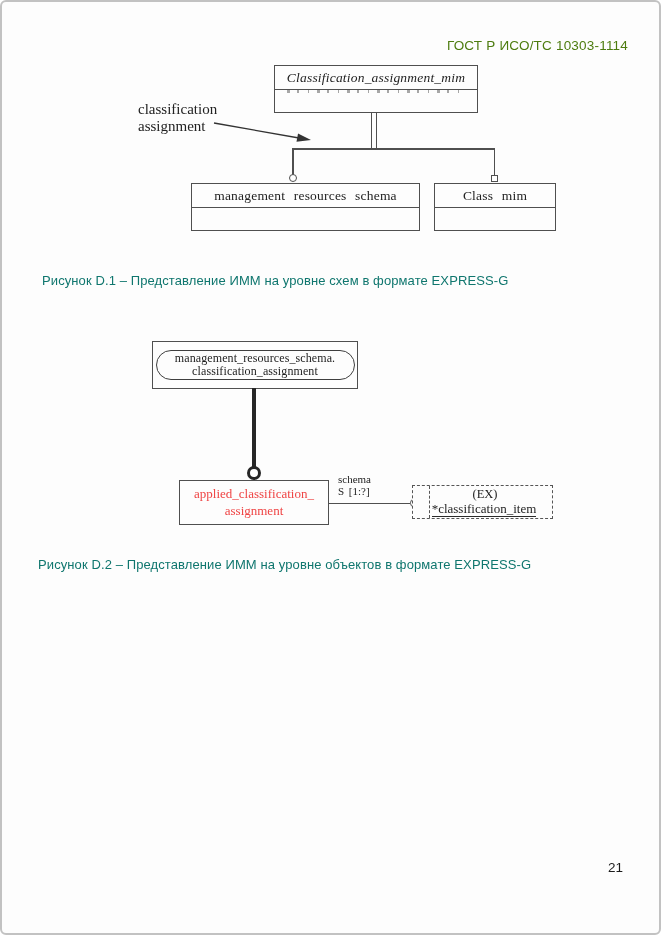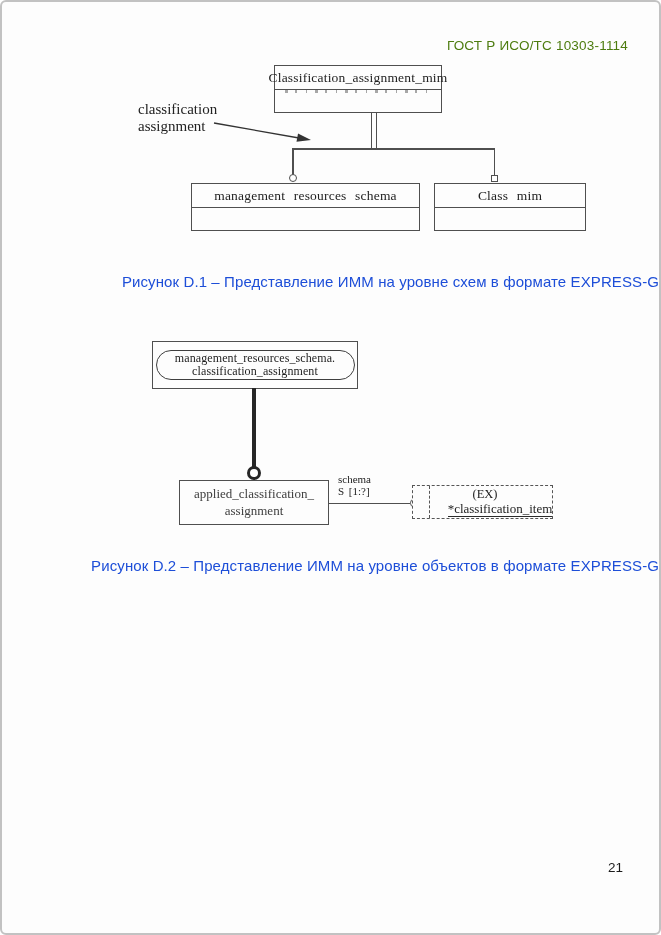--- a/index.html
+++ b/index.html
@@ -48,23 +48,23 @@
   .dblline{position:absolute;border-left:1.5px solid #4f4f4f;border-right:1.5px solid #4f4f4f;box-sizing:border-box;}
   .conn-circle{position:absolute;width:8px;height:8px;border:1.4px solid #4f4f4f;border-radius:50%;background:#fff;box-sizing:border-box;}
   .conn-square{position:absolute;width:7px;height:7px;border:1.4px solid #4f4f4f;background:#fff;box-sizing:border-box;}
 
   .ann-label{
     position:absolute;left:136px;top:99px;
     font-size:15px;color:#222;word-spacing:3px;
   }
 
   .caption{
-    position:absolute;left:40px;right:0;text-align:right;
+    position:absolute;left:40px;right:0;text-align:left;
     font-family:"Liberation Sans", sans-serif;
-    font-size:15px;color:#1d4ed8;letter-spacing:0.1px;
+    font-size:13px;color:#0f766e;letter-spacing:0.1px;
   }
 
   
   .schema-ref-rect{
     position:absolute;left:150px;top:339px;width:206px;height:48px;
     border:1.5px solid #4f4f4f;background:#fdfdfd;box-sizing:border-box;
   }
   .stadium{
     position:absolute;left:2.5px;right:2.5px;top:8px;bottom:8px;
     border:1.5px solid #3f3f3f;border-radius:15px;
@@ -74,51 +74,51 @@
   }
   .thickline{position:absolute;left:250px;top:386px;width:3.5px;height:79px;background:#262626;}
   .ring{
     position:absolute;left:245px;top:464px;width:14px;height:14px;
     border:3px solid #262626;border-radius:50%;background:#fff;box-sizing:border-box;
   }
   .entity-box{
     position:absolute;left:177px;top:478px;width:150px;height:45px;
     border:1.5px solid #4f4f4f;background:#fdfdfd;box-sizing:border-box;
     display:flex;flex-direction:column;align-items:center;justify-content:center;
-    font-size:13px;line-height:1.3;color:#404040;
+    font-size:13px;line-height:1.3;color:#ef4444;
   }
   .items-label{position:absolute;left:336px;top:471px;font-size:11px;color:#222;word-spacing:2px;}
   .dashed-box{
     position:absolute;left:410px;top:483px;width:141px;height:34px;
     border:1.5px dashed #555;box-sizing:border-box;background:#fdfdfd;
   }
   .dashed-divider{
     position:absolute;left:427px;top:484px;height:32px;width:0;
     border-left:1.5px dashed #555;
   }
   .ex-tag{position:absolute;left:410px;top:485px;width:146px;text-align:center;font-size:12.5px;color:#1d1d1d;}
-  .ex-name{position:absolute;left:429px;top:499px;width:122px;text-align:center;font-size:13px;color:#1d1d1d;padding-left:8px;}
+  .ex-name{position:absolute;left:413px;top:499px;width:122px;text-align:center;font-size:13px;color:#1d1d1d;padding-left:8px;}
   .ex-name span{border-bottom:1px solid #2a2a2a;padding-bottom:0px;word-spacing:2px;}
 
   .pagenum{
     position:absolute;right:36px;top:858px;
     font-family:"Liberation Sans", sans-serif;
     font-size:13.5px;color:#1c1c1c;
   }
 </style>
 </head>
 <body>
 
 <div class="page">
 
   <div class="doc-header">ГОСТ Р ИСО/ТС 10303-1114</div>
 
   <div class="abs" style="left:0;top:0;">
 
-    <div class="ebox" style="left:272px;top:63px;width:168px;height:48px;">
+    <div class="ebox" style="left:272px;top:63px;width:204px;height:48px;font-style:italic;">
       <div class="title">Classification_assignment_mim</div>
       <div class="body">
         <div class="artifact"></div>
       </div>
     </div>
 
     <div class="ann-label">classification assignment</div>
     <svg class="abs" style="left:140px;top:95px;" width="190" height="55" viewBox="0 0 190 55">
       <line x1="72" y1="26" x2="157" y2="41" stroke="#333" stroke-width="1.3"></line>
       <polygon points="169,43 154.5,44.8 156,36.5" fill="#333"></polygon>
@@ -128,21 +128,21 @@
     <div class="hline" style="left:290px;top:146px;width:203px;height:1.5px;"></div>
     <div class="vline" style="left:290px;top:147px;width:1.5px;height:26px;"></div>
     <div class="conn-circle" style="left:287px;top:172px;"></div>
     <div class="vline" style="left:491.5px;top:147px;width:1.5px;height:26px;"></div>
     <div class="conn-square" style="left:489px;top:172.5px;"></div>
 
     <div class="ebox" style="left:189px;top:181px;width:229px;height:48px;">
       <div class="title">management resources schema</div>
       <div class="body"></div>
     </div>
-    <div class="ebox" style="left:432px;top:181px;width:152px;height:48px;">
+    <div class="ebox" style="left:432px;top:181px;width:122px;height:48px;">
       <div class="title">Class mim</div>
       <div class="body"></div>
     </div>
   </div>
 
   <div class="caption" style="top:271px;">Рисунок D.1 –  Представление ИММ на уровне схем в формате EXPRESS-G</div>
 
   <div class="abs" style="left:0;top:0;">
 
     <div class="schema-ref-rect">

